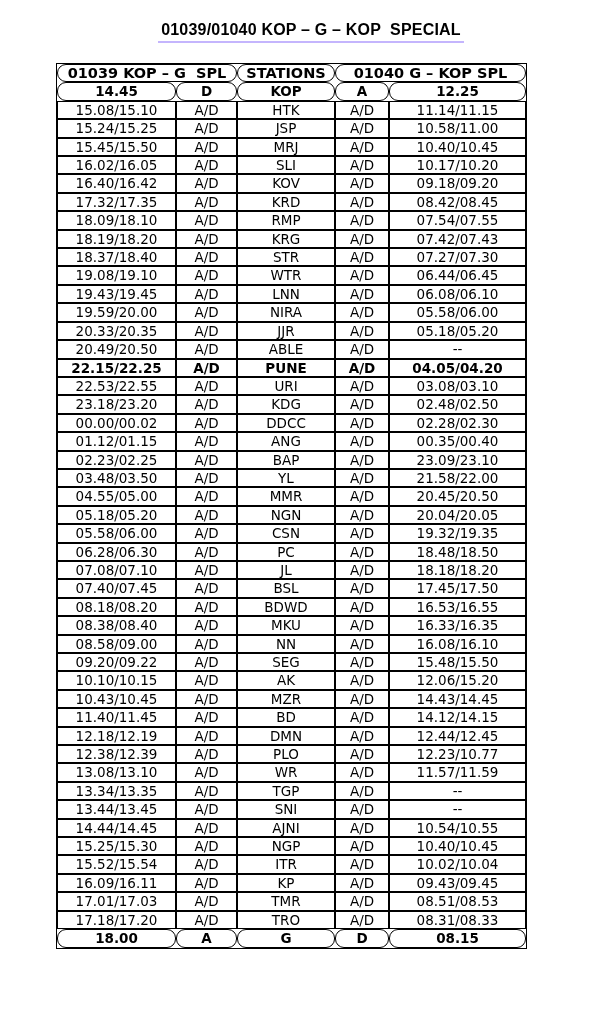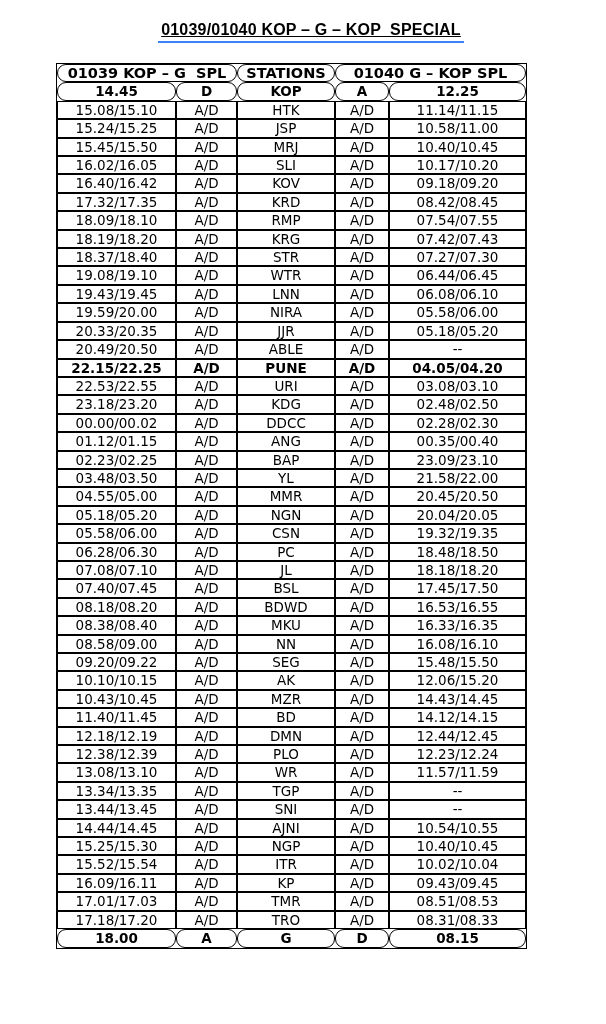--- a/index.html
+++ b/index.html
@@ -23,24 +23,23 @@
     text-align: center;
     padding-left: 16px;
     box-sizing: border-box;
   }
   .doc-title span {
     display: inline-block;
     font-family: "Liberation Sans", sans-serif;
     font-weight: bold;
     font-size: 16px;
     letter-spacing: 0.2px;
-    border-bottom: 2px solid #3b82f6;
+    border-bottom: 2px solid #c4b5fd;
     padding: 0 3px 2px 3px;
     white-space: pre;
-    text-decoration: underline;
   }
   table.timetable {
     position: absolute;
     left: 56px;
     top: 63px;
     border-collapse: separate;
     border-spacing: 0;
     table-layout: fixed;
     border: 1px solid #000000;
   }
@@ -347,21 +346,21 @@
         <td>A/D</td>
         <td>DMN</td>
         <td>A/D</td>
         <td>12.44/12.45</td>
       </tr>
       <tr>
         <td>12.38/12.39</td>
         <td>A/D</td>
         <td>PLO</td>
         <td>A/D</td>
-        <td>12.23/12.24</td>
+        <td>12.23/10.77</td>
       </tr>
       <tr>
         <td>13.08/13.10</td>
         <td>A/D</td>
         <td>WR</td>
         <td>A/D</td>
         <td>11.57/11.59</td>
       </tr>
       <tr>
         <td>13.34/13.35</td>

